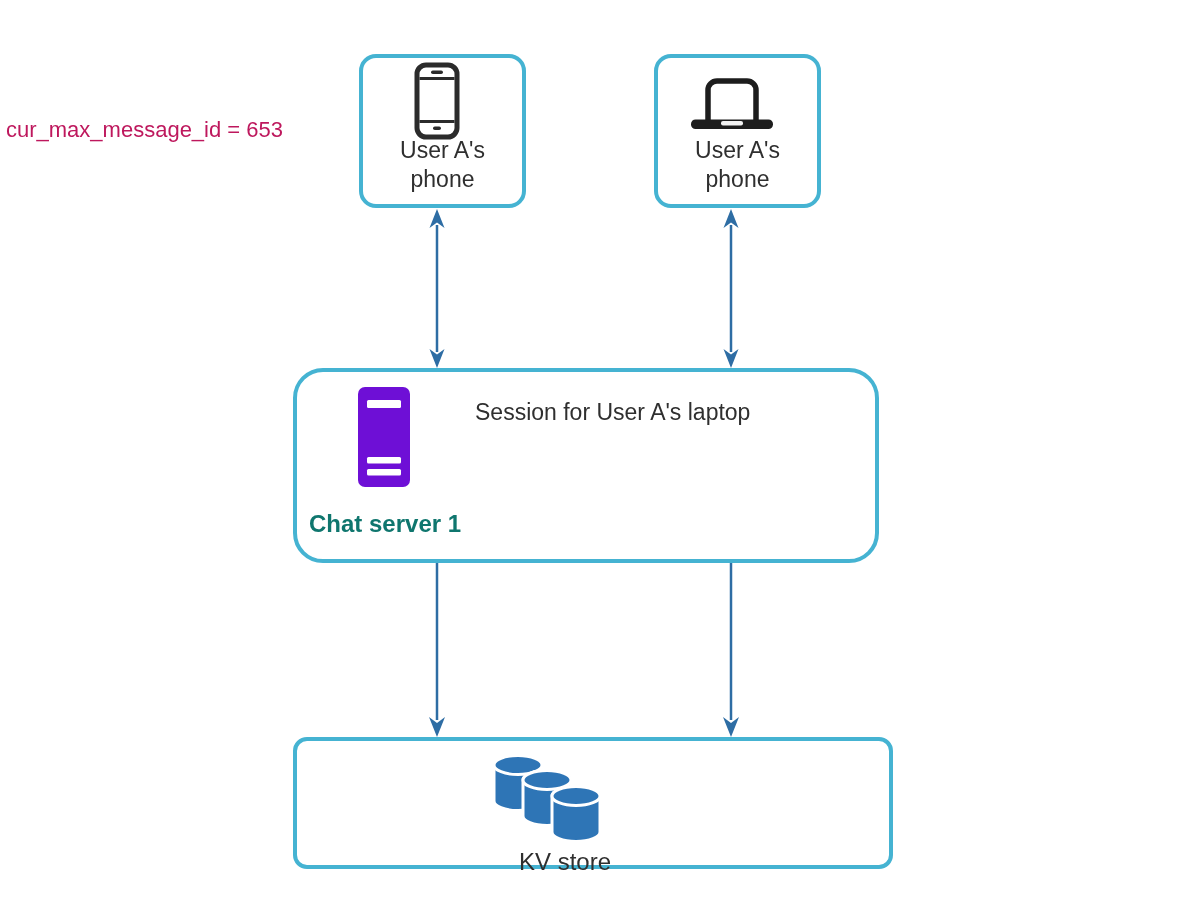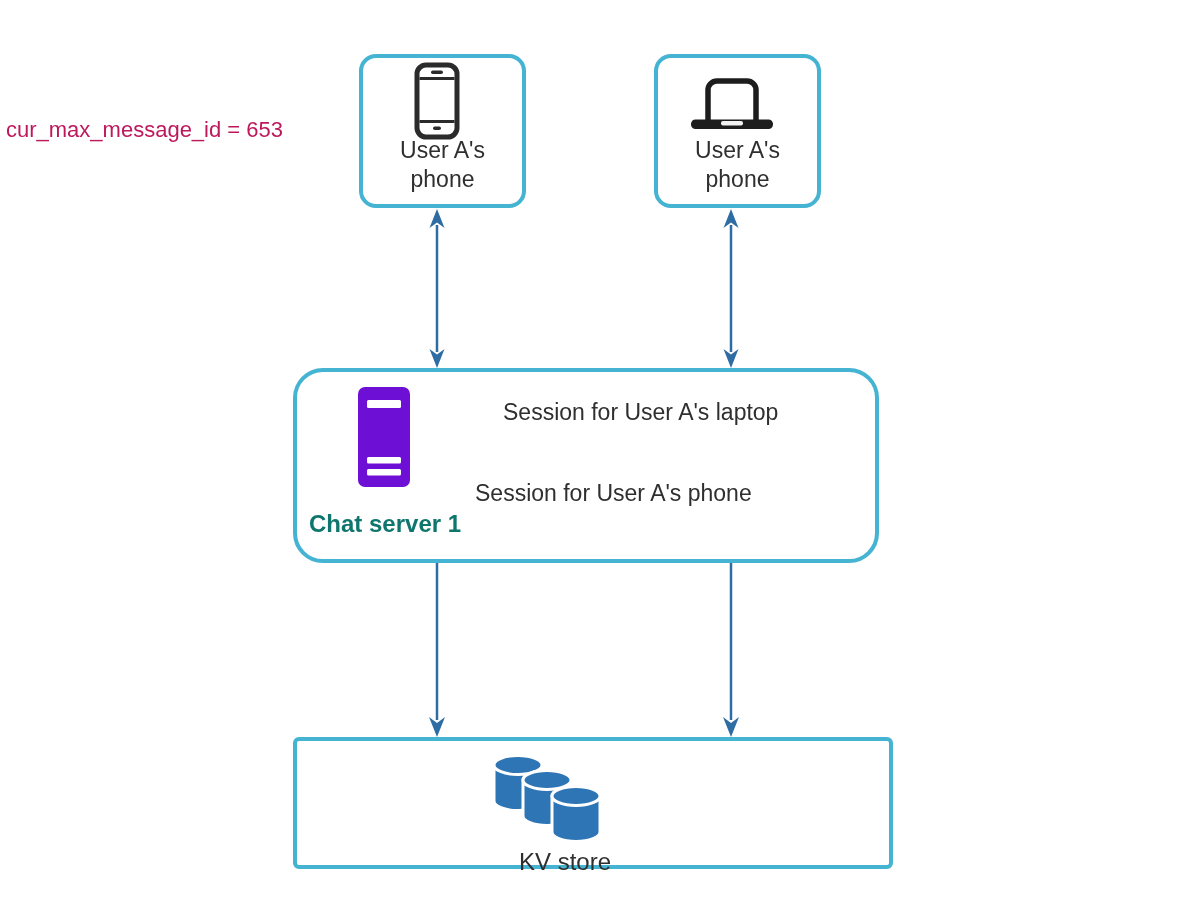--- a/index.html
+++ b/index.html
@@ -8,33 +8,33 @@
     font-family:"Liberation Sans", sans-serif; color:#333333; overflow:hidden;
   }
   .node {
     position:absolute; background:#ffffff; box-sizing:border-box;
     border:4px solid #45b3d2;
   }
   .device-box { width:167px; height:154px; border-radius:17px; }
   #phone-box  { left:359px; top:54px; }
   #laptop-box { left:654px; top:54px; }
   #server-box { left:293px; top:368px; width:586px; height:195px; border-radius:30px; }
-  #kv-box     { left:293px; top:737px; width:600px; height:132px; border-radius:6px; }
+  #kv-box     { left:293px; top:737px; width:600px; height:132px; border-radius:14px; }
 
   .abs { position:absolute; }
   .annotation { position:absolute; font-size:22px; color:#be185d; white-space:nowrap; }
   #anno-left  { left:6px;   top:117px; }
   #anno-right { left:821px; top:127px; }
 
   .device-label {
     position:absolute; left:0; top:78px; width:100%;
     text-align:center; font-size:23px; line-height:29px; color:#2f2f2f;
   }
   .session { position:absolute; left:178px; font-size:23px; color:#2f2f2f; white-space:nowrap; }
-  #session-1 { top:27px;margin-left:28px; }
+  #session-1 { top:27px; }
   #session-2 { top:108px; }
   .server-title { position:absolute; left:12px; top:138px; font-size:24px; font-weight:bold; color:#0f766e; }
 
   #server-icon { left:61px; top:15px; }
   #phone-icon  { left:51px; top:4px; }
   #laptop-icon { left:29px; top:16px; }
   #db-icon     { left:195px; top:14px; }
   .kv-label { position:absolute; left:172px; top:107px; width:192px; text-align:center; font-size:24px; color:#2f2f2f; }
 
   #arrow-layer { position:absolute; left:0; top:0; pointer-events:none; }
@@ -95,21 +95,20 @@
   </div>
 
   <div class="node" id="server-box">
     <svg class="abs" id="server-icon" width="52" height="100" viewBox="0 0 52 100">
       <rect x="0" y="0" width="52" height="100" rx="7" fill="#6e0fd6"></rect>
       <rect x="9" y="13" width="34" height="8" rx="1.5" fill="#ffffff"></rect>
       <rect x="9" y="70" width="34" height="6.5" rx="1.5" fill="#ffffff"></rect>
       <rect x="9" y="82" width="34" height="6.5" rx="1.5" fill="#ffffff"></rect>
     </svg>
     <div class="session" id="session-1">Session for User A's laptop</div>
-    <div class="session" id="session-2">Session for User A's phone</div>
     <div class="server-title">Chat server 1</div>
   </div>
 
   <div class="node" id="kv-box">
     <svg class="abs" id="db-icon" width="112" height="92" viewBox="0 0 112 92">
       <g stroke="#ffffff" stroke-width="3" fill="#2e75b6">
         <path d="M2,10 V46 a24,9.5 0 0 0 48,0 V10 a24,9.5 0 0 0 -48,0 Z"></path>
         <ellipse cx="26" cy="10" rx="24" ry="9.5"></ellipse>
       </g>
       <g stroke="#ffffff" stroke-width="3" fill="#2e75b6" transform="translate(29,15)">

